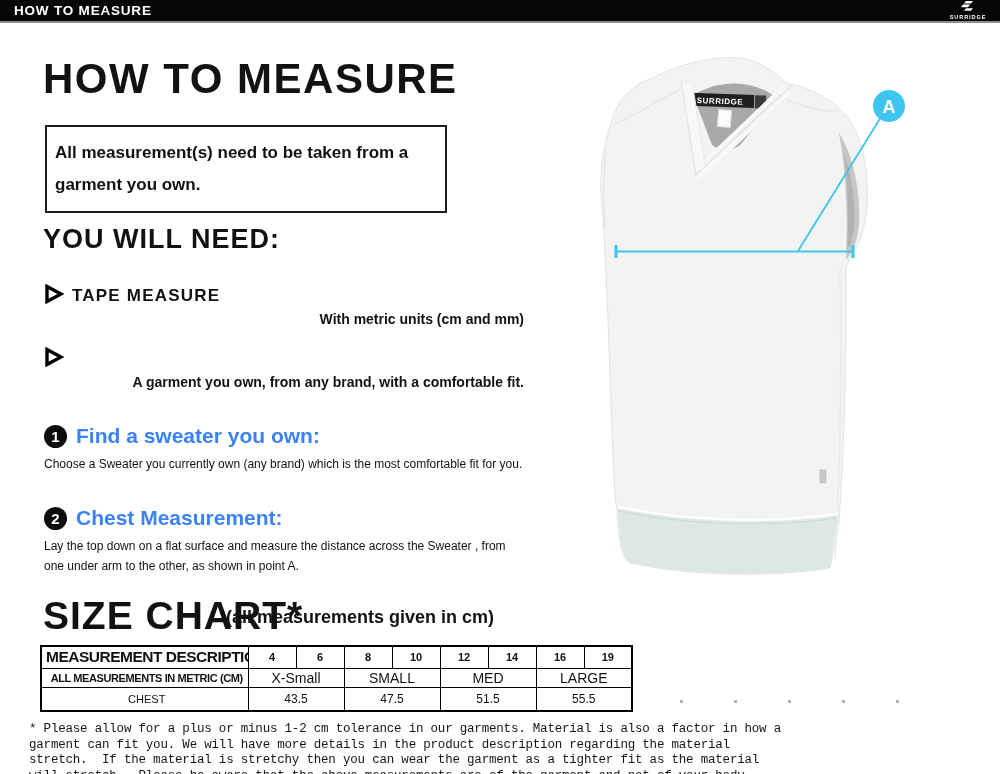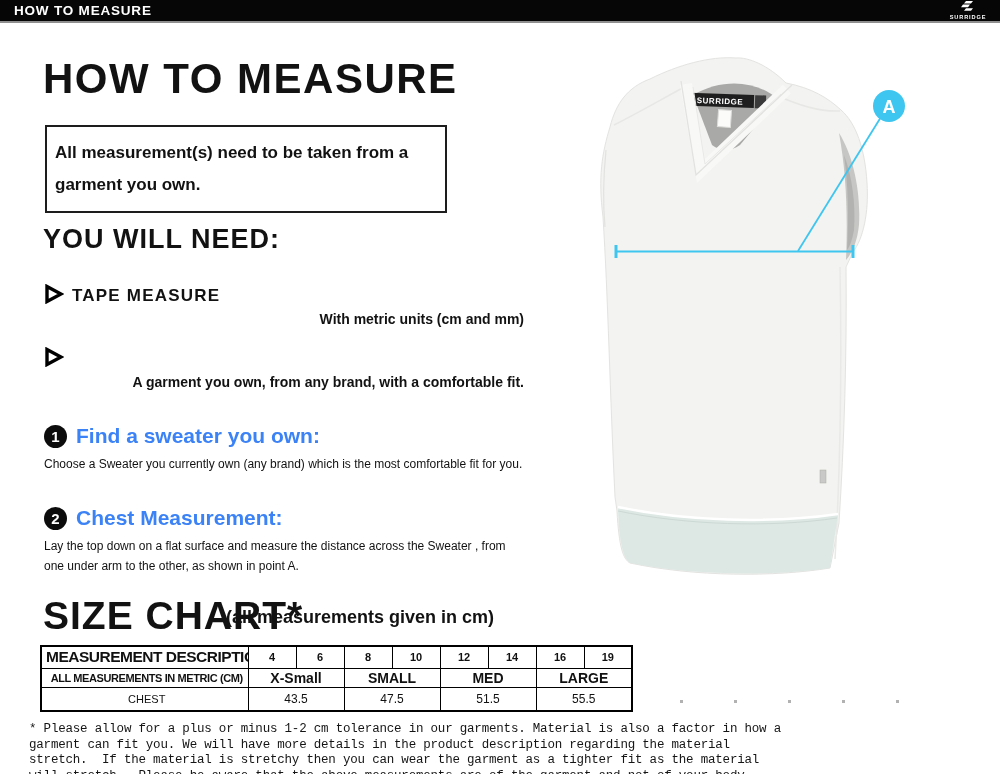--- a/index.html
+++ b/index.html
@@ -50,21 +50,21 @@
                      border:2px solid #000; }
   table.size-table td { border:1px solid #000; text-align:center;
                         vertical-align:middle; overflow:hidden; white-space:nowrap; }
   td.c-desc { width:207px; text-align:left; padding-left:4px; }
   tr.r1 td { height:22px; }
   tr.r2 td { height:19px; }
   tr.r3 td { height:24px; }
   .t-head  { font-size:15.5px; font-weight:bold; letter-spacing:-.5px; }
   .t-size  { font-size:11px;  font-weight:bold; }
   .t-metric{ font-size:11px;  font-weight:bold; letter-spacing:-.4px; }
-  .t-group { font-size:14px;  font-weight:bold; }
+  .t-group { font-size:14px;  font-weight:normal; }
   .t-row   { font-size:11px; }
   .t-val   { font-size:12px; }
 
   .footnote { position:absolute; left:29px; top:722px; width:760px;
               font-size:12.5px; line-height:15.5px; letter-spacing:-.2px;
               color:#151515; white-space:pre-wrap;font-family:Liberation Mono, monospace; }
 
   
   .garment { position:absolute; left:590px; top:55px; }
 

